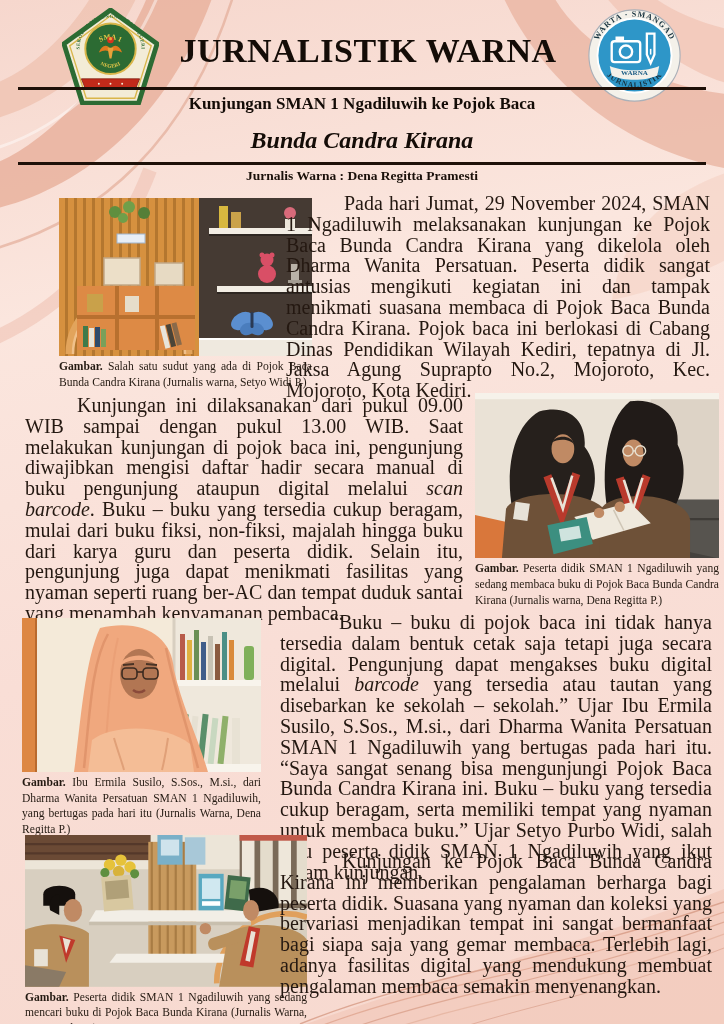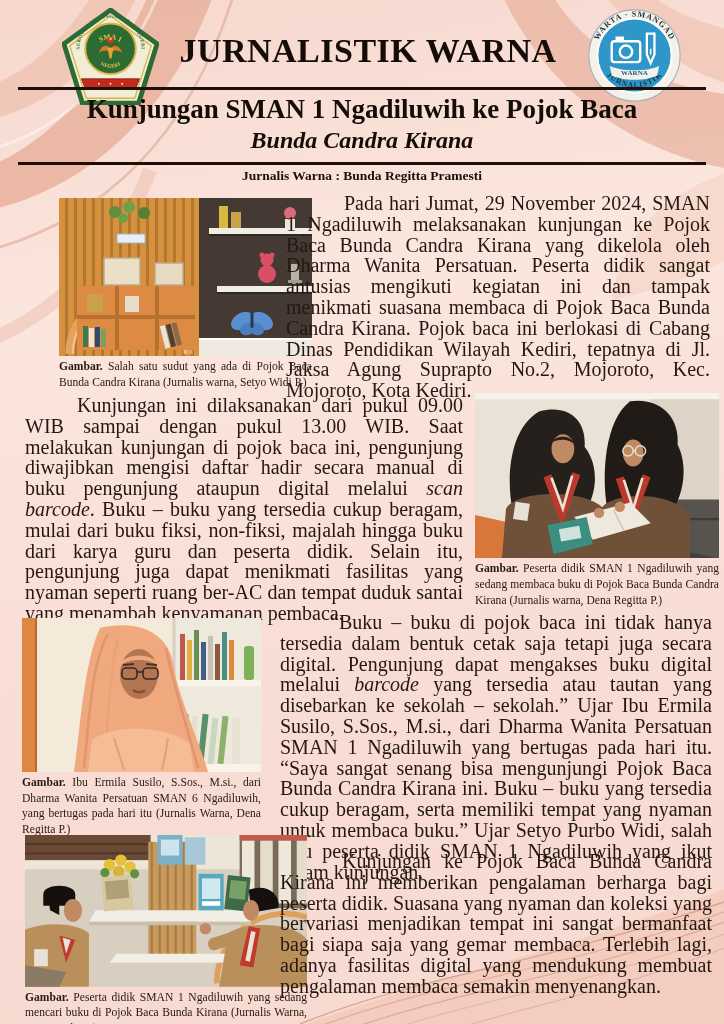--- a/index.html
+++ b/index.html
@@ -5,21 +5,21 @@
   html,body{margin:0;padding:0;}
   .page{position:relative;width:724px;height:1024px;overflow:hidden;
     background:linear-gradient(170deg,#f6d7cd 0%,#fbe6de 28%,#f9ded6 60%,#f7d9cf 100%);
     font-family:"Liberation Serif","DejaVu Serif",serif;color:#231712;}
   .bg{position:absolute;inset:0;z-index:0;}
   .abs{position:absolute;z-index:2;}
   .logo{width:97px;height:97px;}
   .title{left:148px;top:28px;width:440px;text-align:center;font-size:34px;line-height:46px;
     font-weight:bold;letter-spacing:.5px;color:#140c07;}
   .rule{left:18px;width:688px;height:3px;background:#1e1008;}
-  .h1{left:20px;top:94px;width:684px;text-align:center;font-size:27px;font-weight:bold;color:#140c07;}
+  .h1{left:20px;top:94px;width:684px;text-align:center;font-size:17px;font-weight:bold;color:#140c07;}
   .h2{left:20px;top:127px;width:684px;text-align:center;font-size:24px;font-weight:bold;font-style:italic;color:#140c07;}
   .byline{left:0;top:168px;width:724px;text-align:center;font-size:13.5px;font-weight:bold;color:#1a100a;}
   .para{text-align:justify;font-size:20px;line-height:20.8px;color:#241811;margin:0;}
   .para i{font-style:italic;}
   .fig{margin:0;z-index:2;}
   .fig svg{display:block;width:100%;height:auto;}
   .figcap{font-size:11.6px;line-height:15.6px;text-align:justify;margin-top:3px;color:#241a12;}
   .figcap b{font-weight:bold;}
 </style>
 </head>
@@ -97,21 +97,21 @@
       <line x1="67" y1="49" x2="67" y2="43" stroke="#ffffff" stroke-width="1.6"></line>
       <path d="M24,61 C36,67 64,67 76,61 L74,71 C62,77 38,77 26,71 Z" fill="#f4f1ea"></path>
       <text x="50" y="70" font-size="7.5" font-weight="bold" fill="#1e5e86" text-anchor="middle">WARNA</text>
     </svg>
   </div>
 
   <div class="abs rule" style="top:87px;"></div>
   <div class="abs h1">Kunjungan SMAN 1 Ngadiluwih ke Pojok Baca</div>
   <div class="abs h2">Bunda Candra Kirana</div>
   <div class="abs rule" style="top:162px;"></div>
-  <div class="abs byline">Jurnalis Warna : Bunda Regitta Pramesti</div>
+  <div class="abs byline">Jurnalis Warna : Dena Regitta Pramesti</div>
 
   <figure class="abs fig" style="left:25px;top:198px;width:253px;padding-left:34px;">
     <svg viewBox="0 0 253 158">
       <defs>
         <pattern id="slat1" width="9" height="12" patternUnits="userSpaceOnUse">
           <rect width="9" height="12" fill="#d6913f"></rect>
             <rect x="6" width="3" height="12" fill="#b4772f"></rect>
         </pattern>
       </defs>
       <rect width="253" height="158" fill="#d6913f"></rect>
@@ -247,21 +247,21 @@
       <rect x="100" y="50" width="15" height="11" rx="4" fill="none" stroke="#3a2a20" stroke-width="1.6"></rect>
       <rect x="121" y="50" width="15" height="11" rx="4" fill="none" stroke="#3a2a20" stroke-width="1.6"></rect>
       <line x1="115" y1="54" x2="121" y2="54" stroke="#3a2a20" stroke-width="1.6"></line>
       <line x1="101" y1="47" x2="112" y2="46" stroke="#4a3325" stroke-width="2"></line>
       <line x1="124" y1="46" x2="135" y2="47" stroke="#4a3325" stroke-width="2"></line>
       <path d="M111,72 C115,75 119,75 123,72" stroke="#8a4a3a" stroke-width="2.5" fill="none"></path>
       <path d="M70,122 C90,106 144,106 168,126 L172,154 L66,154 Z" fill="#f4bd96"></path>
       <path d="M92,120 C96,134 100,144 102,152" stroke="#e0a078" stroke-width="2" fill="none"></path>
       <path d="M146,120 C144,134 142,144 140,152" stroke="#e0a078" stroke-width="2" fill="none"></path>
     </svg>
-    <figcaption class="figcap"><b>Gambar.</b> <span> Ibu Ermila Susilo, S.Sos., M.si., dari Dharma Wanita Persatuan SMAN 6 Ngadiluwih, yang bertugas pada hari itu (Jurnalis Warna, Dena Regitta P.)</span></figcaption>
+    <figcaption class="figcap"><b>Gambar.</b> <span> Ibu Ermila Susilo, S.Sos., M.si., dari Dharma Wanita Persatuan SMAN 1 Ngadiluwih, yang bertugas pada hari itu (Jurnalis Warna, Dena Regitta P.)</span></figcaption>
   </figure>
 
   <figure class="abs fig" style="left:25px;top:835px;width:282px;">
     <svg viewBox="0 0 247 133">
       <rect width="247" height="133" fill="#d8cfc0"></rect>
       <rect x="0" y="0" width="247" height="30" fill="#ece5d8"></rect>
       <rect x="0" y="0" width="110" height="22" fill="#6b4a35"></rect>
       <line x1="0" y1="8" x2="110" y2="8" stroke="#54382a" stroke-width="2"></line>
       <line x1="0" y1="16" x2="110" y2="16" stroke="#54382a" stroke-width="2"></line>
       <rect x="188" y="0" width="59" height="64" fill="#7a6a58"></rect>

